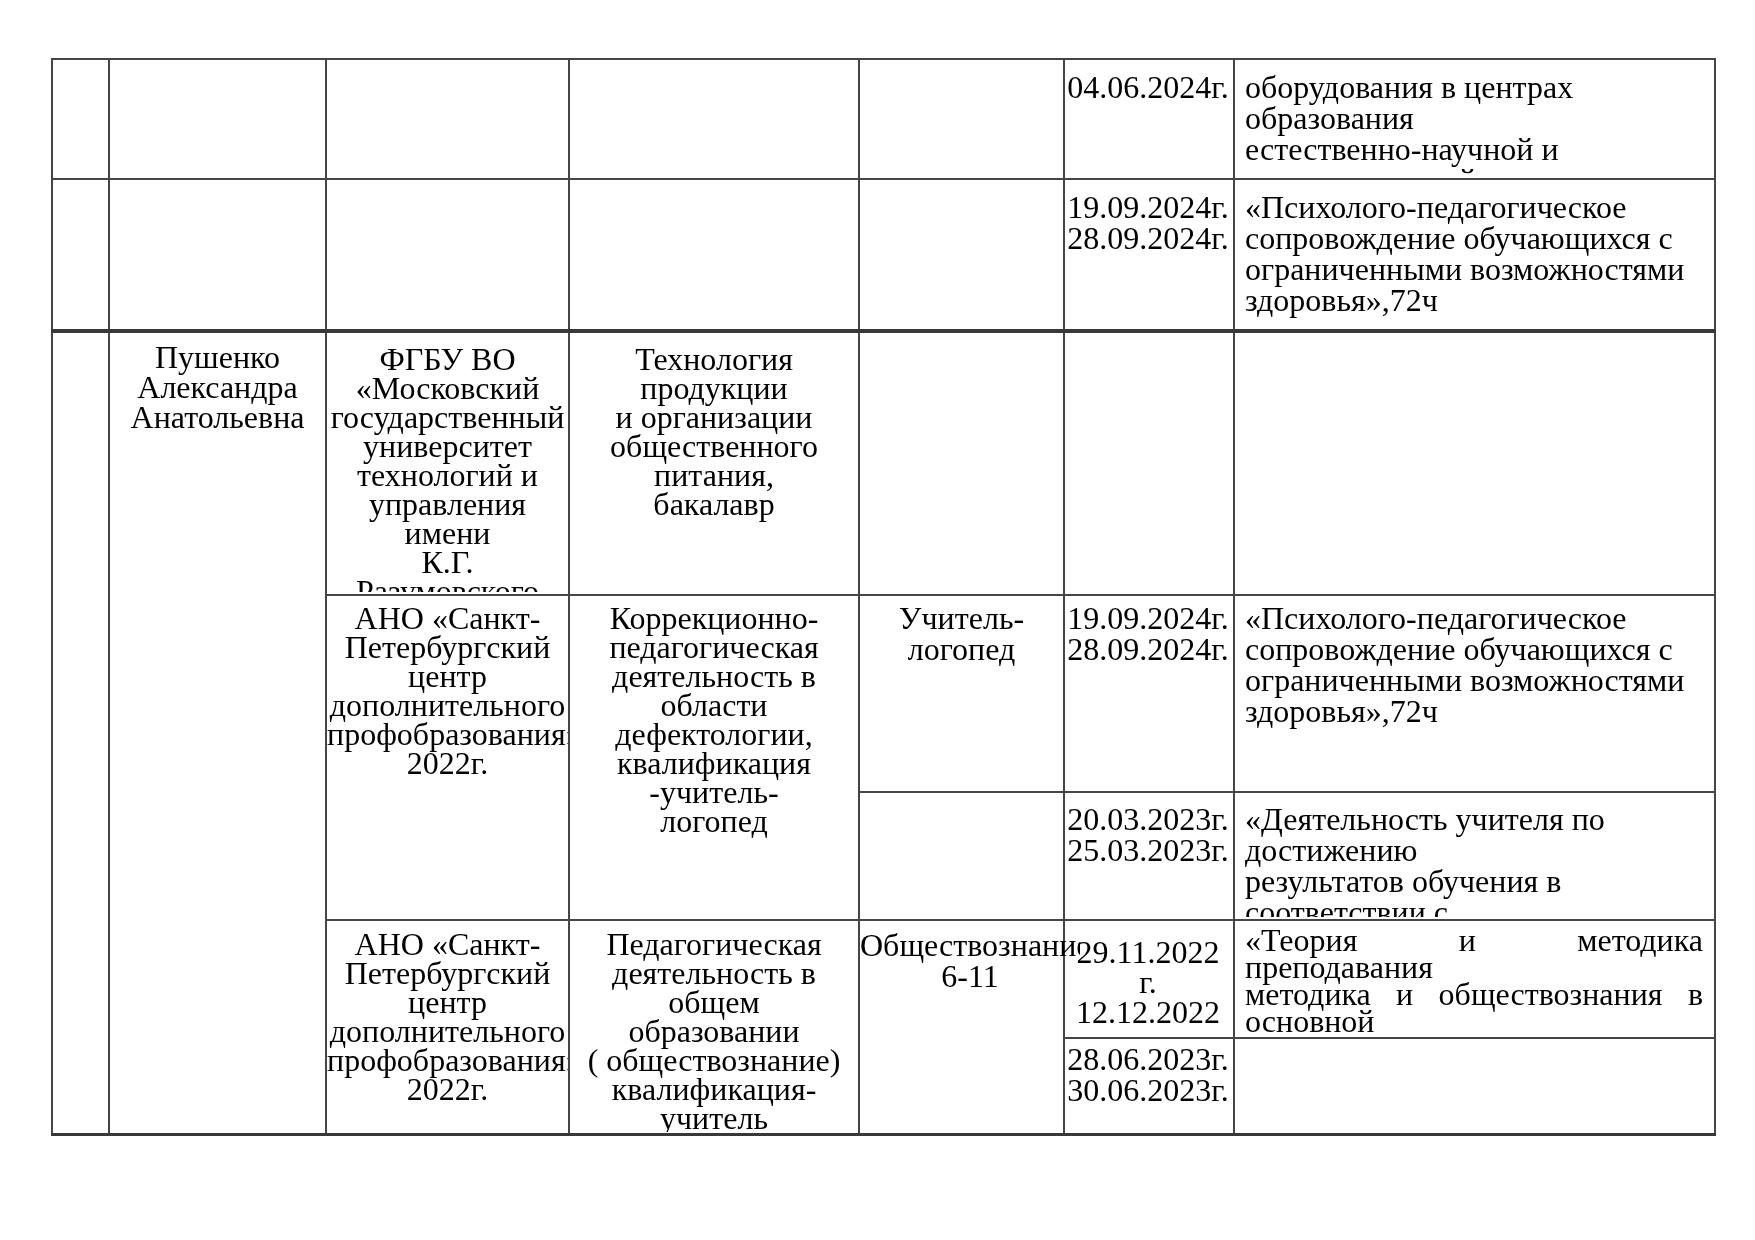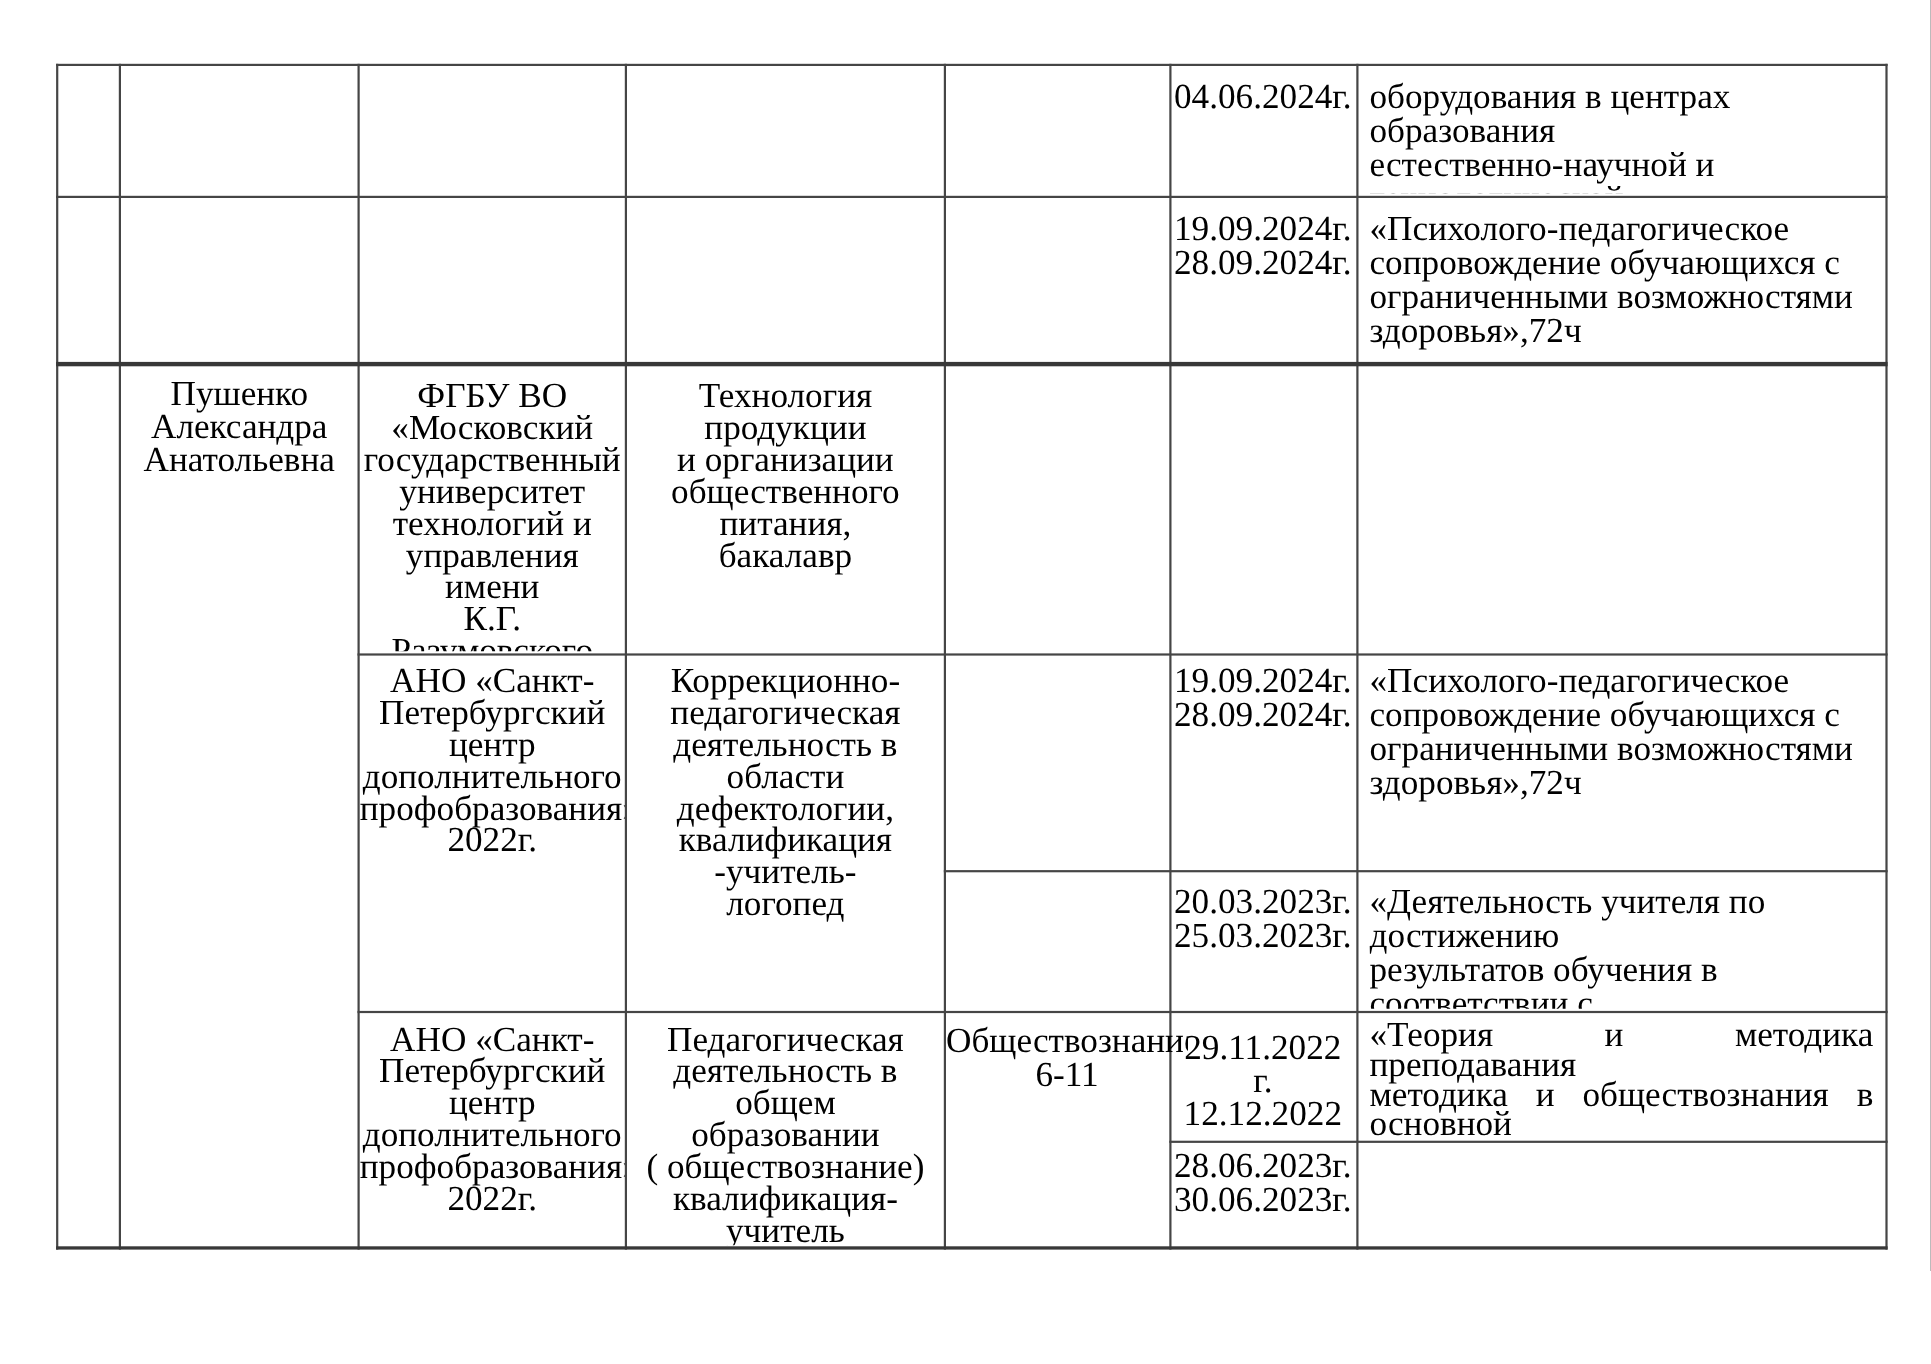--- a/index.html
+++ b/index.html
@@ -88,20 +88,21 @@
 центр
 дополнительного
 профобразования»
 2022г.</div>
   <div class="cell center lh29" style="left:570px;top:596px;width:288px;height:321px;padding-top:8px;">Коррекционно-
 педагогическая
 деятельность в области
 дефектологии,
 квалификация -учитель-
 логопед</div>
+  <div class="cell center" style="left:860px;top:596px;width:203px;height:193px;padding-top:7px;">Учитель-логопед</div>
 
   <div class="cell center" style="left:1065px;top:596px;width:166px;height:193px;padding-top:7px;">19.09.2024г.
 28.09.2024г.</div>
   <div class="cell left" style="left:1245px;top:596px;width:460px;height:193px;padding-top:7px;">«Психолого-педагогическое
 сопровождение обучающихся с
 ограниченными возможностями
 здоровья»,72ч</div>
 
   <div class="cell center" style="left:1065px;top:793px;width:166px;height:124px;padding-top:11px;">20.03.2023г.
 25.03.2023г.</div>

